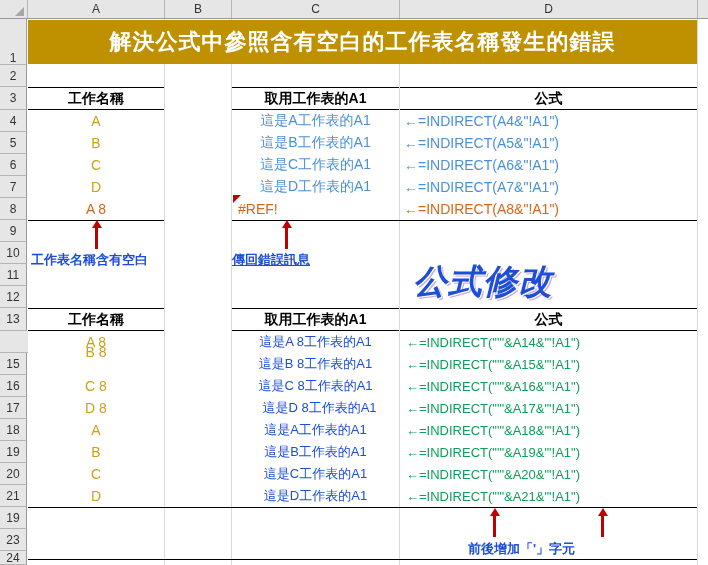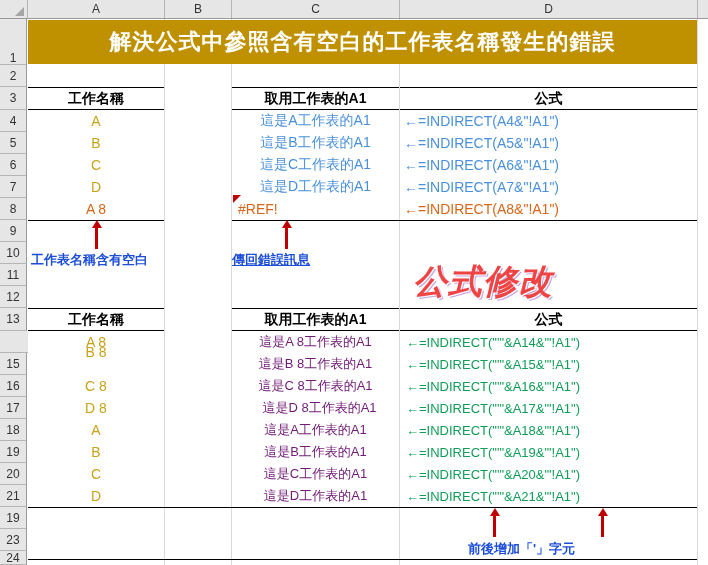--- a/index.html
+++ b/index.html
@@ -40,39 +40,39 @@
   .title{background:#bf9000;color:#ffffff;font-weight:bold;font-size:22px;
          letter-spacing:1px;display:flex;align-items:center;justify-content:center;}
 
   .hdr{font-weight:bold;font-size:14px;color:#000;
        border-top:1.6px solid #000;border-bottom:1.2px solid #000;
        display:flex;align-items:center;justify-content:center;}
 
   .gold{color:#c8a219;font-size:14px;}
   .blue{color:#4a90d9;font-size:14px;}
   .orange{color:#d6661a;font-size:14px;}
-  .green{color:#701a75;font-size:13px;}
+  .green{color:#1d4ed8;font-size:13px;}
   .greenf{color:#0f9d58;font-size:13px;}
 
   .vmid{display:flex;align-items:center;}
   .vmid.ctr{justify-content:center;}
   .vmid.lft{justify-content:flex-start;}
 
   .botline{position:absolute;height:0;border-bottom:1.6px solid #000;}
 
   
   .anno{position:absolute;color:#1d4ed8;font-weight:bold;font-size:13px;
         white-space:nowrap;}
   .arrow{position:absolute;width:3px;background:#c00000;}
   .arrow:after{content:"";position:absolute;left:-3.5px;top:-7px;width:0;height:0;
       border-left:5px solid transparent;border-right:5px solid transparent;
       border-bottom:8px solid #c00000;}
 
   .wordart{position:absolute;font-size:34px;font-weight:bold;font-style:italic;
-     color:#ef4444;letter-spacing:1px;
+     color:#1d4ed8;letter-spacing:1px;
      text-shadow:1px 1px 0 #ffffff, 2px 2px 0 #c9a6e0;}
 
   .comment-mark{position:absolute;width:0;height:0;
       border-top:8px solid #c00000;border-right:8px solid transparent;}
 </style>
 </head>
 <body>
 
 <div id="sheet">
 

